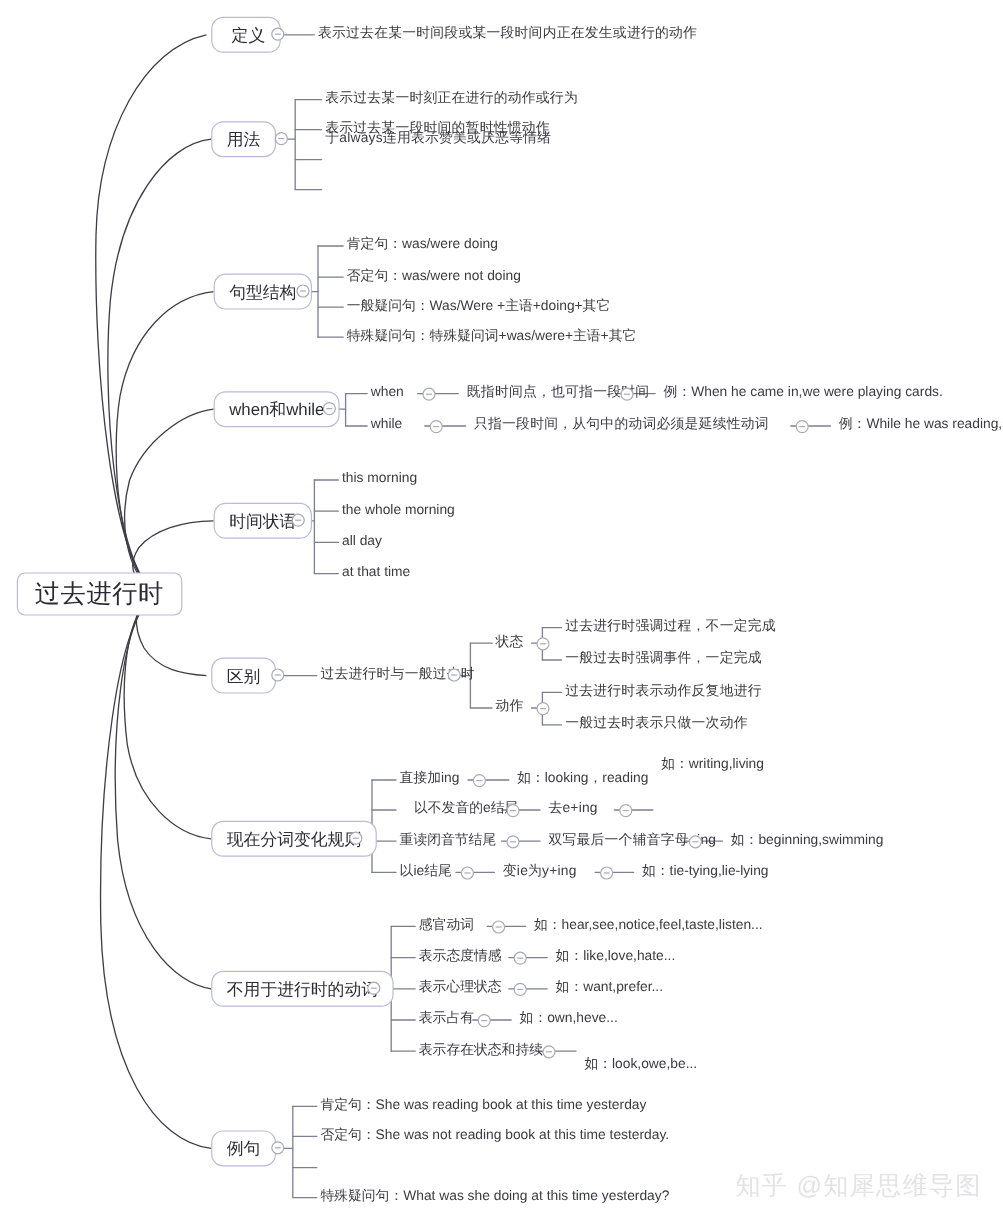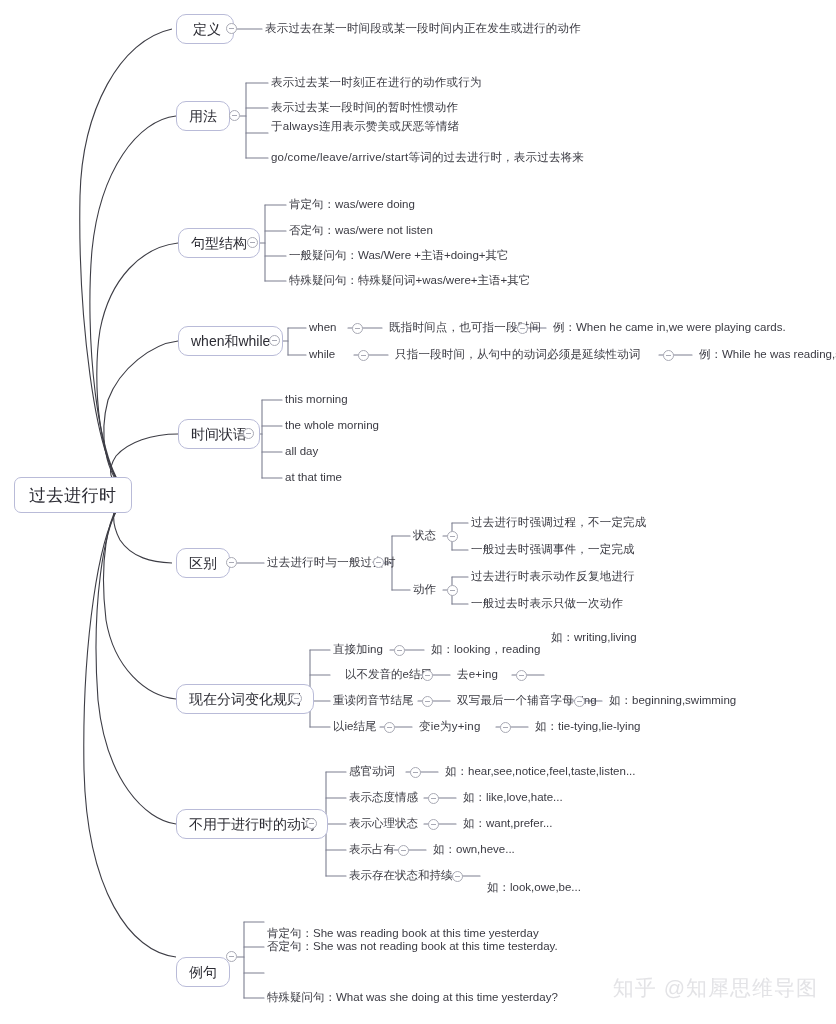--- a/index.html
+++ b/index.html
@@ -31,21 +31,21 @@
     color:#2b2b33;
     display:flex;
     align-items:center;
     justify-content:center;
     white-space:nowrap;
     line-height:1;
   }
   .node.root{
     border-radius:7px;
     border:1px solid #b9bbd8;
-    font-size:17px;
+    font-size:21px;
     letter-spacing:.5px;
     padding:0 14px;
   }
   .node.main{
     font-size:14px;
     padding:0 12px;
     border-radius:10px;
   }
 
   
@@ -208,29 +208,28 @@
   </div>
   <div class="toggle" style="left:226px; top:23px;"></div>
   <div class="leaf cn" style="left:265px; top:23px;">表示过去在某一时间段或某一段时间内正在发生或进行的动作</div>
 
   <div class="node main" style="left:176px; top:101px; height:30px;">
     <span>用法</span>
   </div>
   <div class="toggle" style="left:229px; top:110px;"></div>
   <div class="leaf cn" style="left:271px; top:77px;">表示过去某一时刻正在进行的动作或行为</div>
   <div class="leaf cn" style="left:271px; top:102px;">表示过去某一段时间的暂时性惯动作</div>
-  <div class="leaf cn" style="left:271px; top:121px;">于always连用表示赞美或厌恶等情绪</div>
-  <div class="leaf cn" style="left:271px; top:152px;">go/come/leave/arrive/start等词的过去进行时，表示过去将来</div>
+  <div class="leaf cn" style="left:271px; top:110px;">于always连用表示赞美或厌恶等情绪</div>
 
   <div class="node main" style="left:178px; top:228px; height:30px;">
     <span>句型结构</span>
   </div>
   <div class="toggle" style="left:247px; top:237px;"></div>
   <div class="leaf" style="left:289px; top:199px;">肯定句：was/were doing</div>
-  <div class="leaf" style="left:289px; top:225px;">否定句：was/were not listen</div>
+  <div class="leaf" style="left:289px; top:225px;">否定句：was/were not doing</div>
   <div class="leaf" style="left:289px; top:250px;">一般疑问句：Was/Were +主语+doing+其它</div>
   <div class="leaf" style="left:289px; top:275px;">特殊疑问句：特殊疑问词+was/were+主语+其它</div>
 
   <div class="node main" style="left:178px; top:326px; height:30px;">
     <span>when和while</span>
   </div>
   <div class="toggle" style="left:269px; top:335px;"></div>
 
   <div class="sub" style="left:309px; top:322px;">when</div>
   <div class="toggle" style="left:352px; top:323px;"></div>
@@ -315,23 +314,23 @@
   <div class="leaf" style="left:463px; top:818px;">如：want,prefer...</div>
 
   <div class="sub cn" style="left:349px; top:844px;">表示占有</div>
   <div class="toggle" style="left:398px; top:845px;"></div>
   <div class="leaf" style="left:433px; top:844px;">如：own,heve...</div>
 
   <div class="sub cn" style="left:349px; top:870px;">表示存在状态和持续</div>
   <div class="toggle" style="left:452px; top:871px;"></div>
   <div class="leaf" style="left:487px; top:870px;margin-top:12px;">如：look,owe,be...</div>
 
-  <div class="node main" style="left:176px; top:942px; height:30px;margin-top:15px;">
+  <div class="node main" style="left:176px; top:942px; height:30px;">
     <span>例句</span>
   </div>
   <div class="toggle" style="left:226px; top:951px;"></div>
-  <div class="leaf" style="left:267px; top:916px;margin-top:12px;">肯定句：She was reading book at this time yesterday</div>
+  <div class="leaf" style="left:267px; top:916px;">肯定句：She was reading book at this time yesterday</div>
   <div class="leaf" style="left:267px; top:941px;">否定句：She was not reading book at this time testerday.</div>
   <div class="leaf" style="left:267px; top:992px;">特殊疑问句：What was she doing at this time yesterday?</div>
 
   <div class="watermark">知乎 @知犀思维导图</div>
 
 </div>
 
 </body></html>

